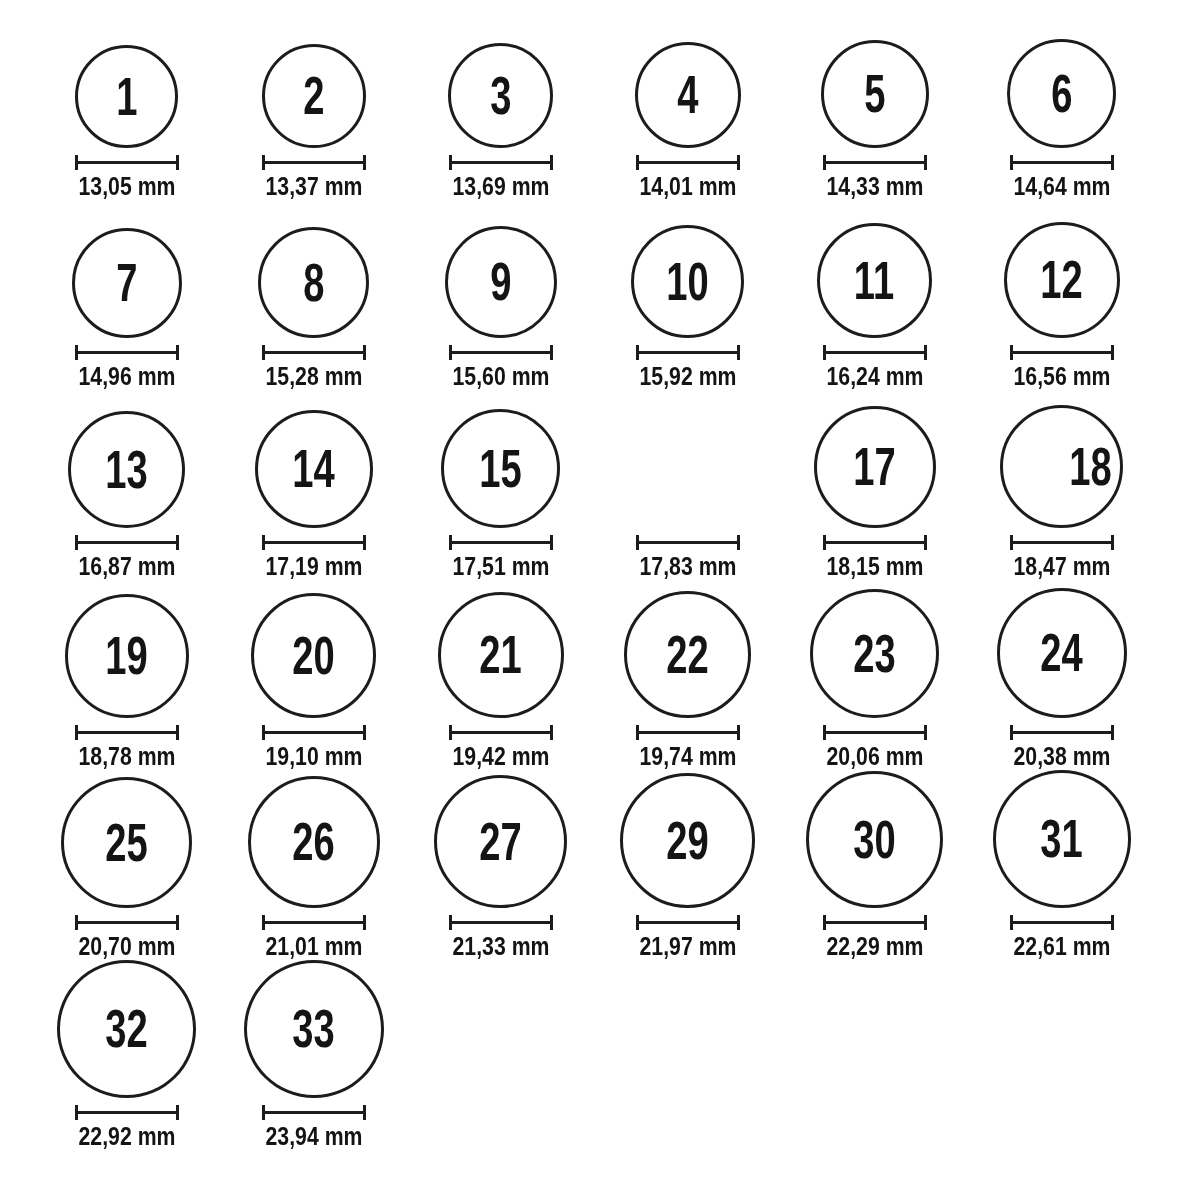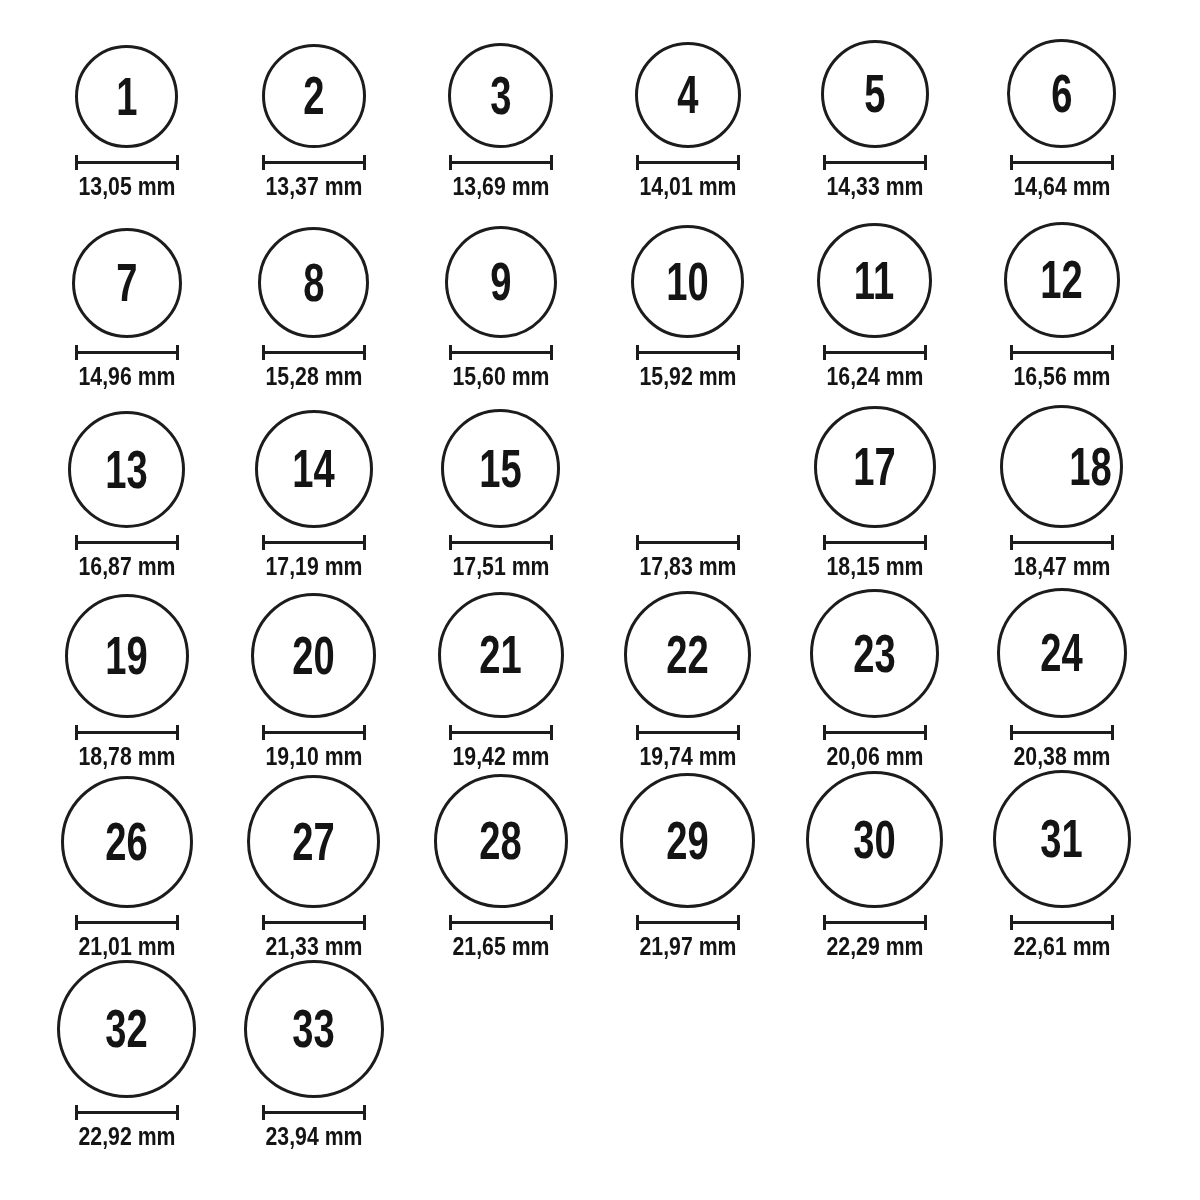--- a/index.html
+++ b/index.html
@@ -260,44 +260,44 @@
   </div>
 
   <div class="cell">
     <div class="ring-circle" style="width: 130px; height: 130px;">
       <span class="ring-num">24</span>
     </div>
     <div class="ruler"></div>
     <span class="diameter-label">20,38 mm</span>
   </div>
 
+  <div class="cell">
+    <div class="ring-circle" style="width: 131px; height: 131px;">
+      <span class="ring-num">25</span>
+    </div>
+    <div class="ruler"></div>
+    <span class="diameter-label">20,70 mm</span>
+  </div>
 
   <div class="cell">
     <div class="ring-circle" style="width: 132px; height: 132px;">
       <span class="ring-num">26</span>
     </div>
     <div class="ruler"></div>
     <span class="diameter-label">21,01 mm</span>
   </div>
 
   <div class="cell">
     <div class="ring-circle" style="width: 133px; height: 133px;">
       <span class="ring-num">27</span>
     </div>
     <div class="ruler"></div>
     <span class="diameter-label">21,33 mm</span>
   </div>
 
-  <div class="cell">
-    <div class="ring-circle" style="width: 134px; height: 134px;">
-      <span class="ring-num">28</span>
-    </div>
-    <div class="ruler"></div>
-    <span class="diameter-label">21,65 mm</span>
-  </div>
 
   <div class="cell">
     <div class="ring-circle" style="width: 135px; height: 135px;">
       <span class="ring-num">29</span>
     </div>
     <div class="ruler"></div>
     <span class="diameter-label">21,97 mm</span>
   </div>
 
   <div class="cell">

